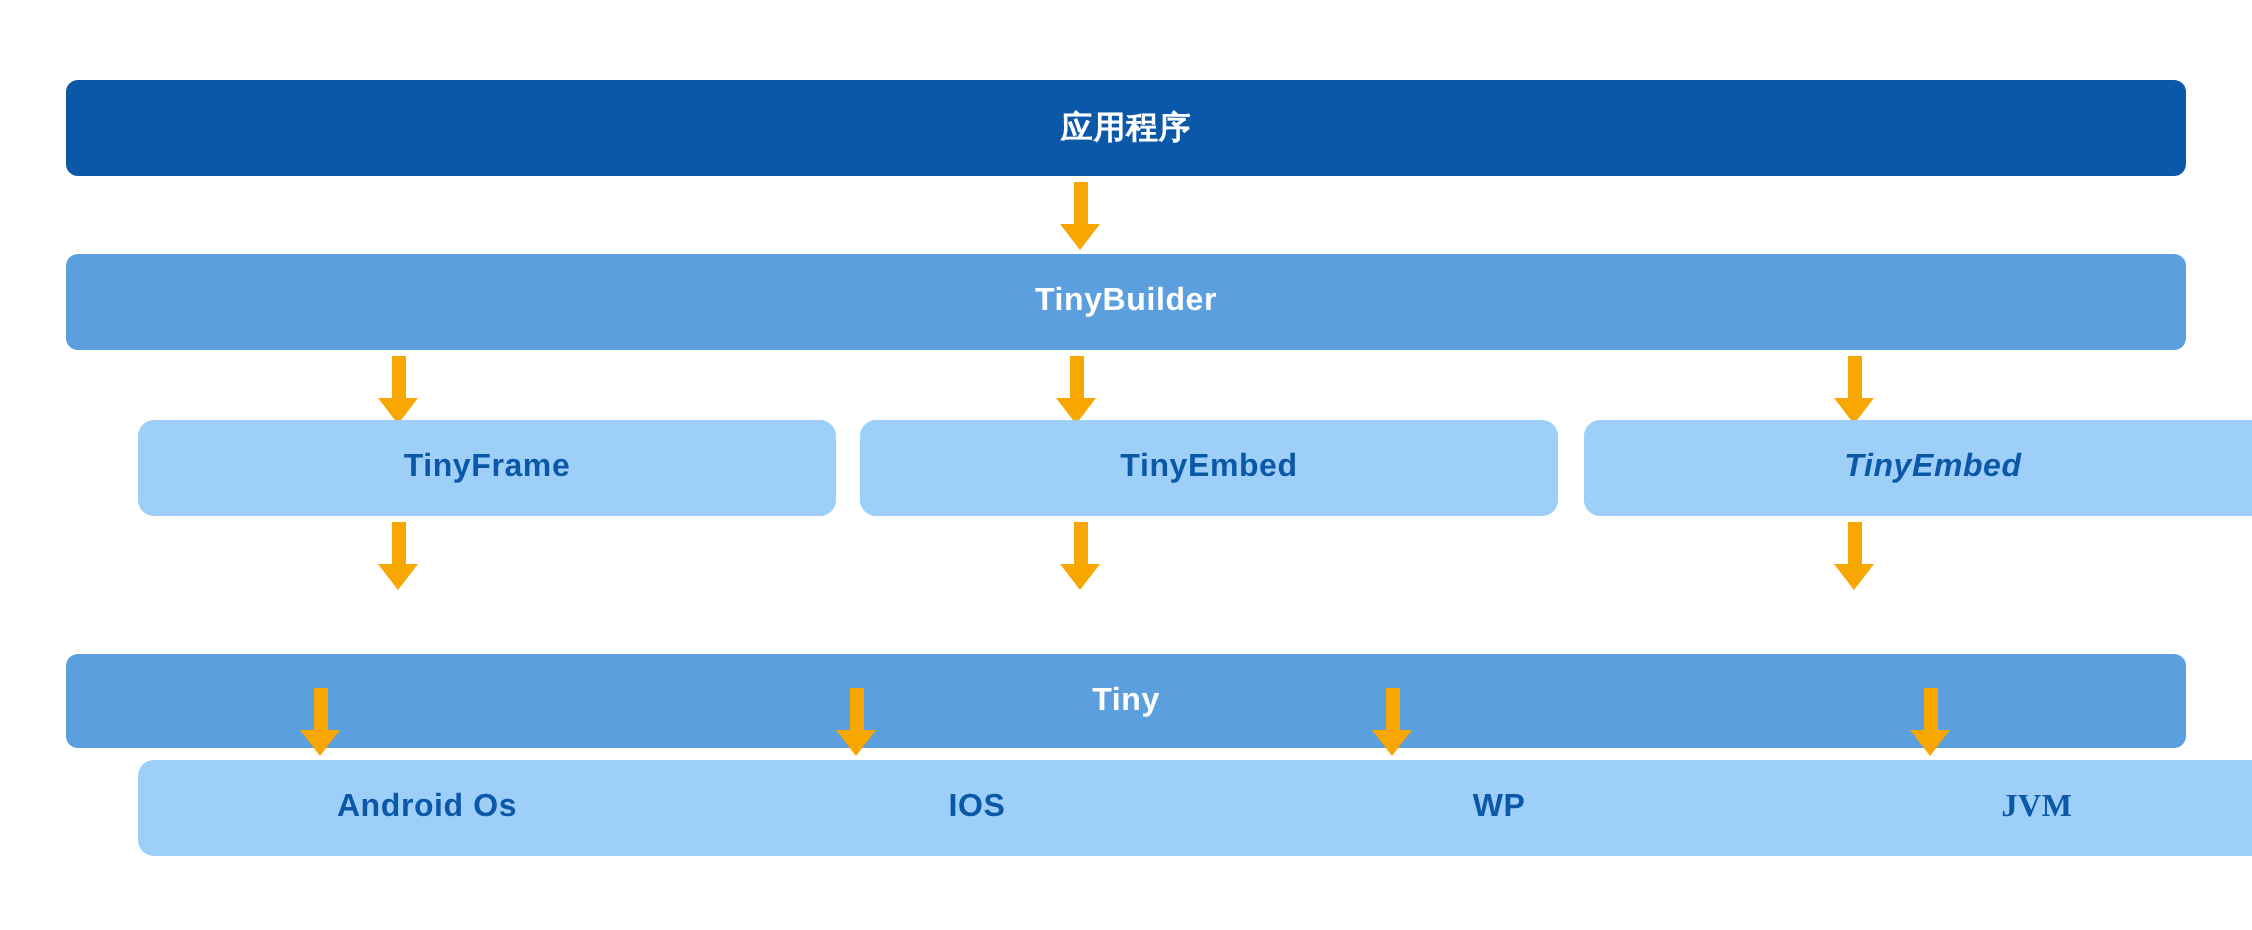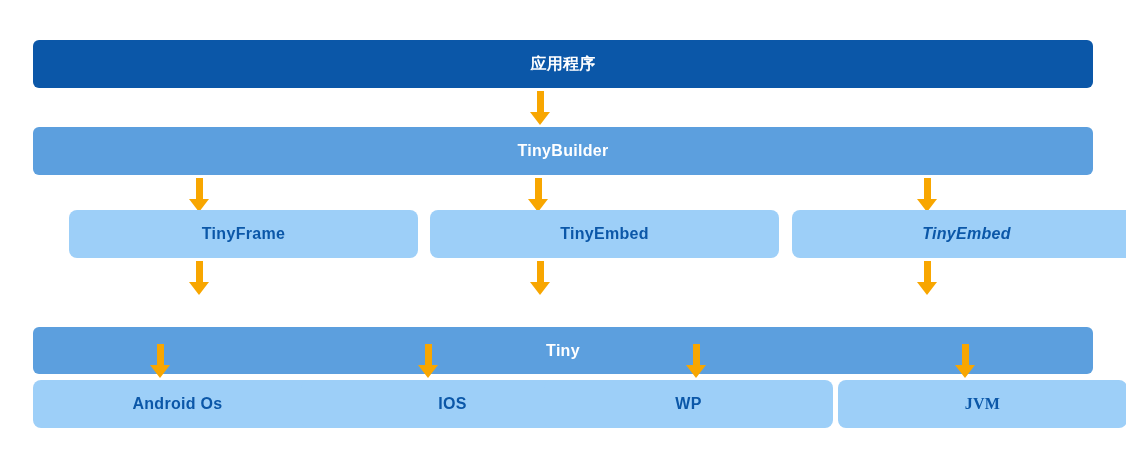--- a/index.html
+++ b/index.html
@@ -39,24 +39,24 @@
     border-radius: 8px;
     background: var(--light-blue, #9DCFF8);
     color: var(--box-text, #0B57A8);
   }
   
   .box.mid { top: 210px; width: 349px; margin-left: 36px; }
   .box.mid.c0 { left: 33px; }
   .box.mid.c1 { left: 394px; }
   .box.mid.c2 { left: 756px; font-style: italic; }
   
-  .box.plat { top: 380px; width: 289px; }
+  .box.plat { top: 380px; width: 289px; margin-left: 36px; }
   .box.plat.p0 { left: 33px; }
   .box.plat.p1 { left: 301px; padding-left: 14px; }
-  .box.plat.p2 { left: 544px; }
+  .box.plat.p2 { left: 569px; }
   .box.plat.p3 { left: 838px; font-family: Liberation Serif, serif; }
   
   .arrow {
     position: absolute;
     width: 20px;
     height: 34px;
   }
   .arrow .stem {
     position: absolute;
     left: 6.5px;

